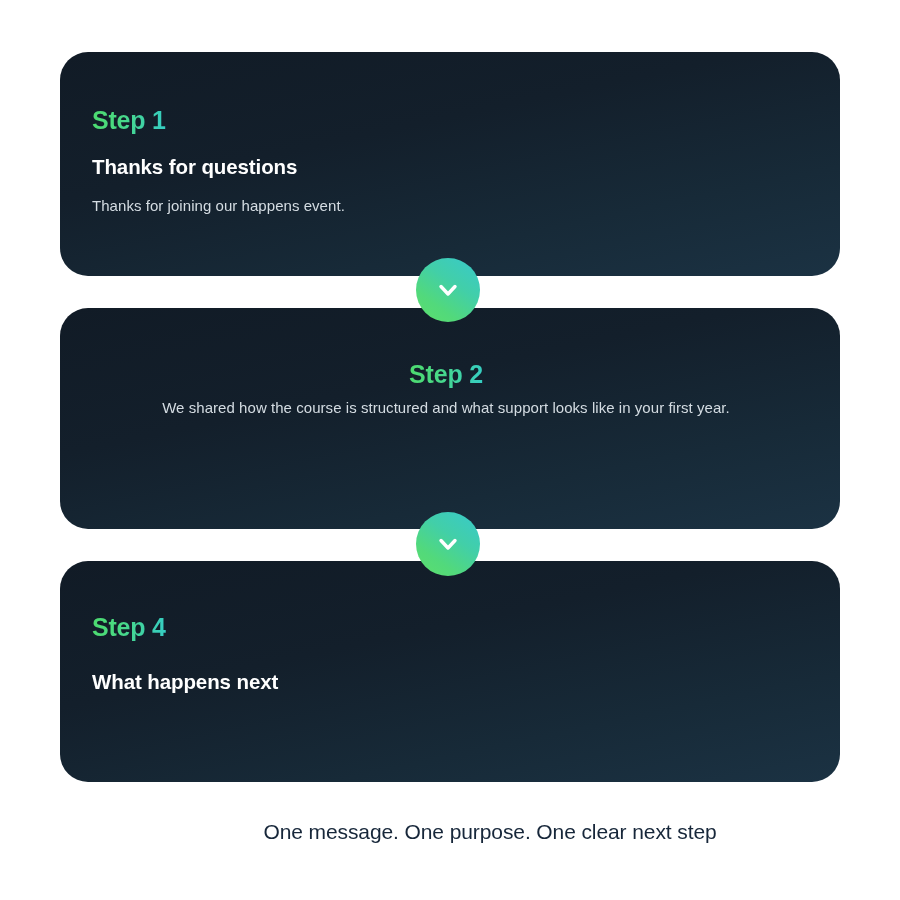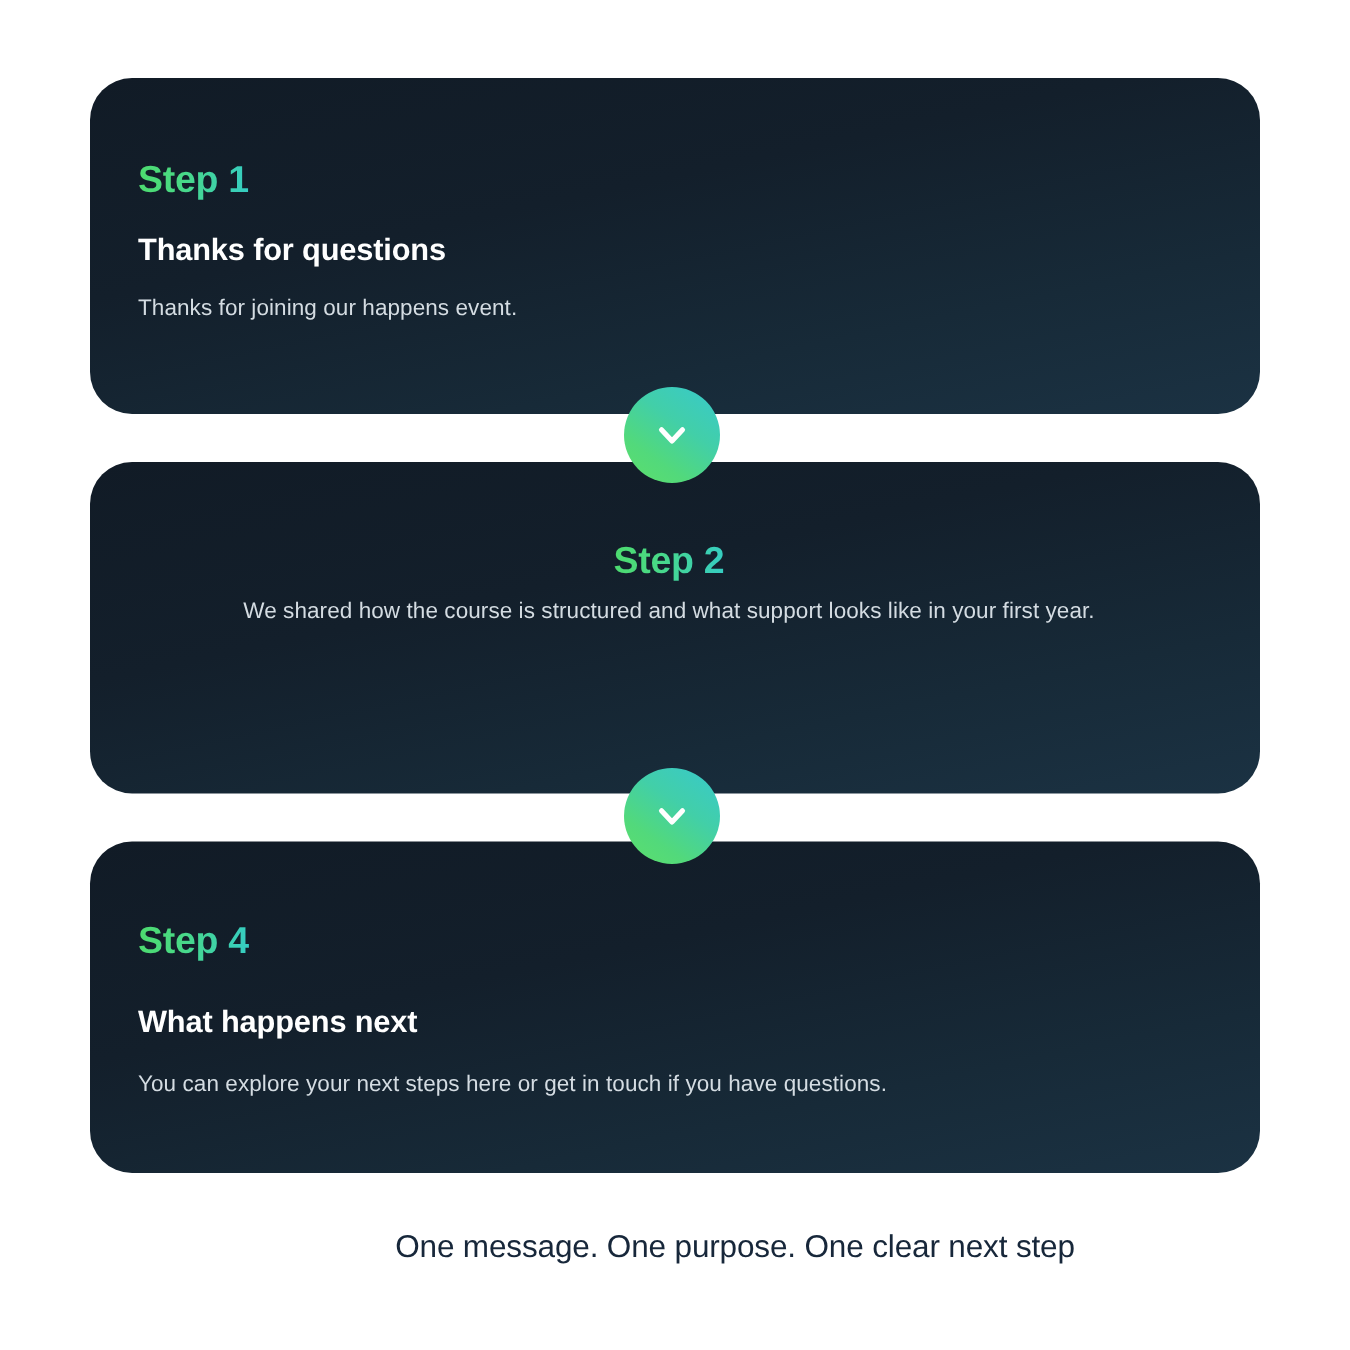--- a/index.html
+++ b/index.html
@@ -134,19 +134,18 @@
       <svg width="30" height="30" viewBox="0 0 30 30" aria-hidden="true">
         <path d="M8 11.5 L15 19 L22 11.5" fill="none" stroke="#ffffff" stroke-width="3.4" stroke-linecap="round" stroke-linejoin="round"></path>
       </svg>
     </span>
   </div>
 
   <div class="card" style="top:561px; height:221px;">
     <div class="card-inner" style="top:53px;">
       <div class="step-label">Step 4</div>
       <div class="card-title" style="margin-top:28px;">What happens next</div>
-      <div class="card-body" style="margin-top:19px;">You can explore your next steps here or get in touch if you have questions.</div>
     </div>
   </div>
 
   <div class="footer-caption" style="top:820px;">One message. One purpose. One clear next step</div>
 
 </div>
 
 </body></html>

